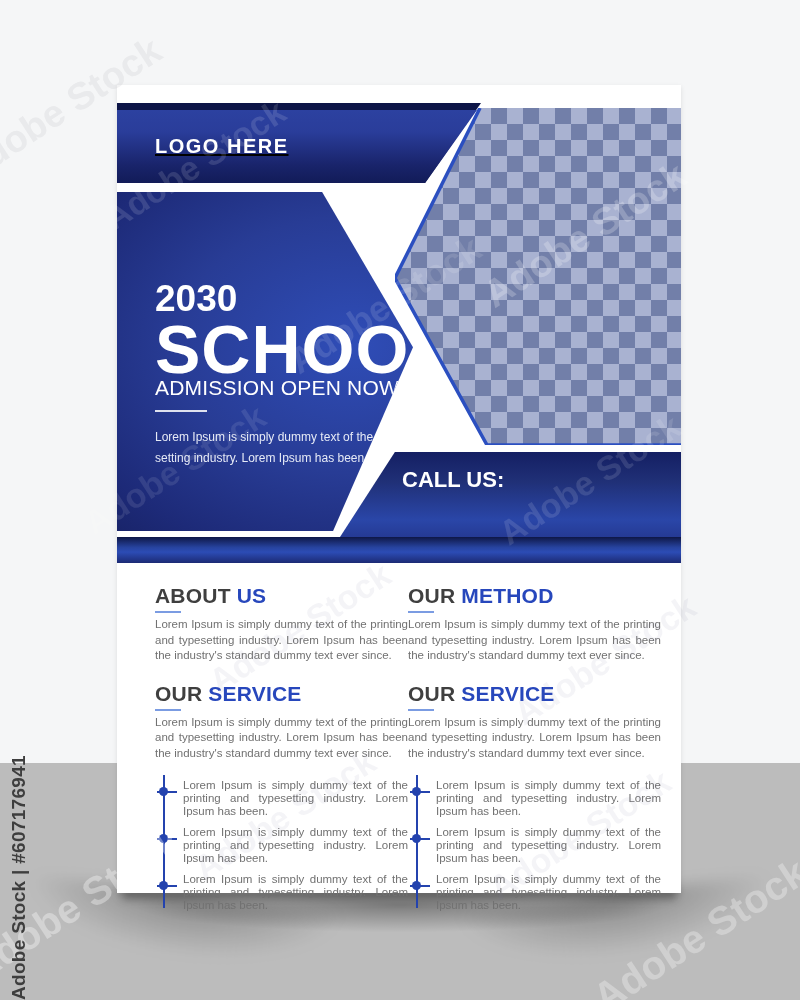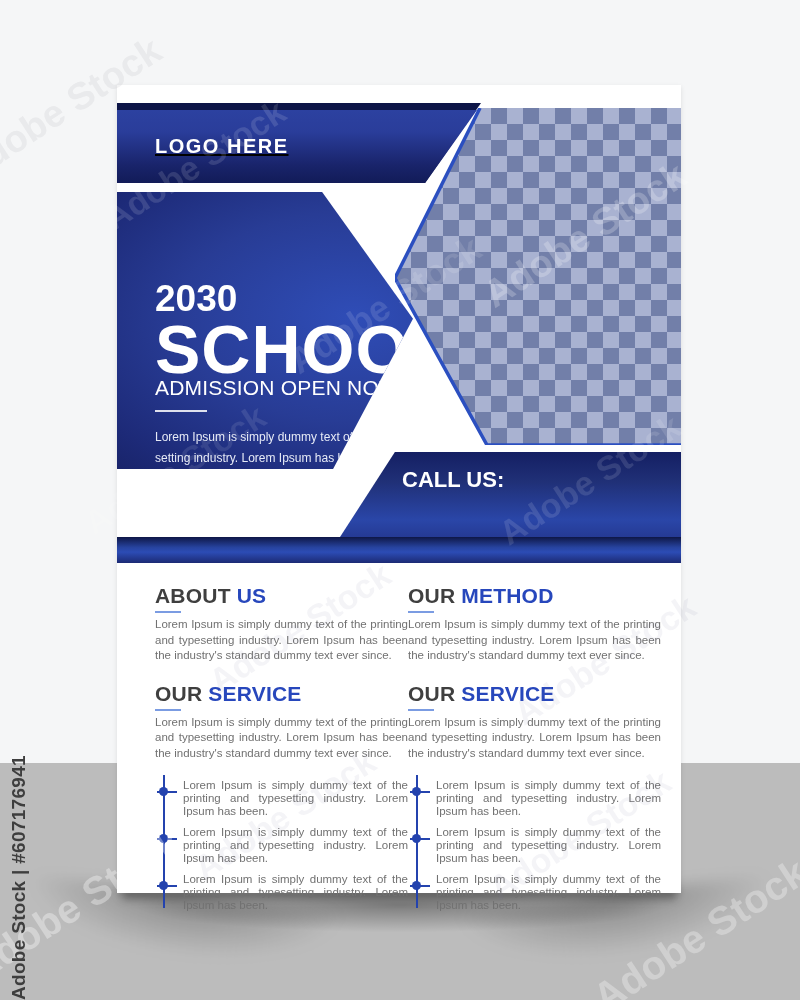--- a/index.html
+++ b/index.html
@@ -23,21 +23,21 @@
 
   
   .bar-back{position:absolute;left:0;top:18px;width:364px;height:80px;background:#0d1547;
             clip-path:polygon(0 0,100% 0,84.6% 100%,0 100%);}
   .bar{position:absolute;left:0;top:25px;width:360px;height:73px;
        background:linear-gradient(180deg,#2c41a0 0%,#2a3d9a 30%,#19246b 75%,#121b58 100%);
        clip-path:polygon(0 0,100% 0,85.6% 100%,0 100%);text-decoration:underline;}
   .logo-text{color:#ffffff;font-size:20px;font-weight:bold;letter-spacing:1.5px;line-height:73px;padding-left:38px;}
 
   
-  .arrow{position:absolute;left:0;top:107px;width:296px;height:277px;
+  .arrow{position:absolute;left:0;top:107px;width:296px;height:339px;
          background:radial-gradient(150% 95% at 80% 45%, #2f4db7 0%, #283c95 40%, #1d2a78 68%, #141d5a 92%);
          clip-path:polygon(0 0,69.3% 0,100% 45.8%,73% 100%,0 100%);}
   .hero-text{position:absolute;left:38px;top:88px;color:#ffffff;}
   .hero-year{font-size:37px;font-weight:bold;line-height:1;}
   .hero-title{font-size:68px;font-weight:bold;letter-spacing:1px;line-height:49px;margin-top:8px;}
   .hero-sub{font-size:21px;font-weight:normal;letter-spacing:0.2px;line-height:24px;margin-top:2px;}
   .hero-divider{width:52px;height:2px;background:rgba(255,255,255,0.85);margin-top:10px;}
   .hero-desc{margin-top:15px;font-size:12px;line-height:21px;color:#e6eaf6;}
   .hero-desc span{display:block;}
 

